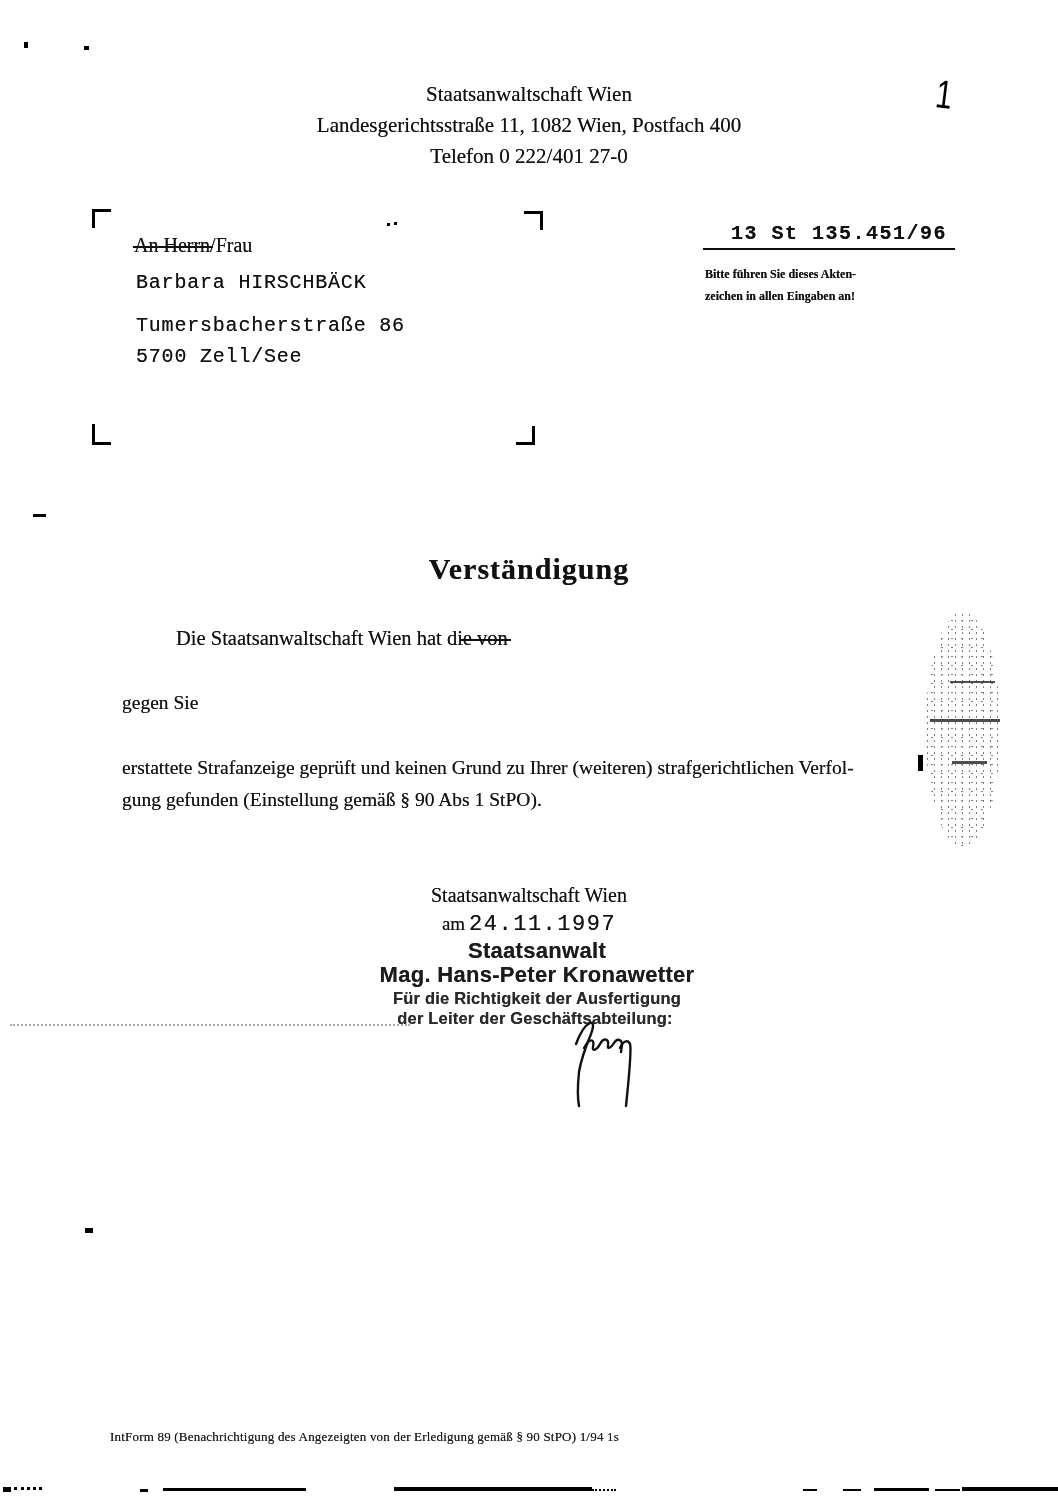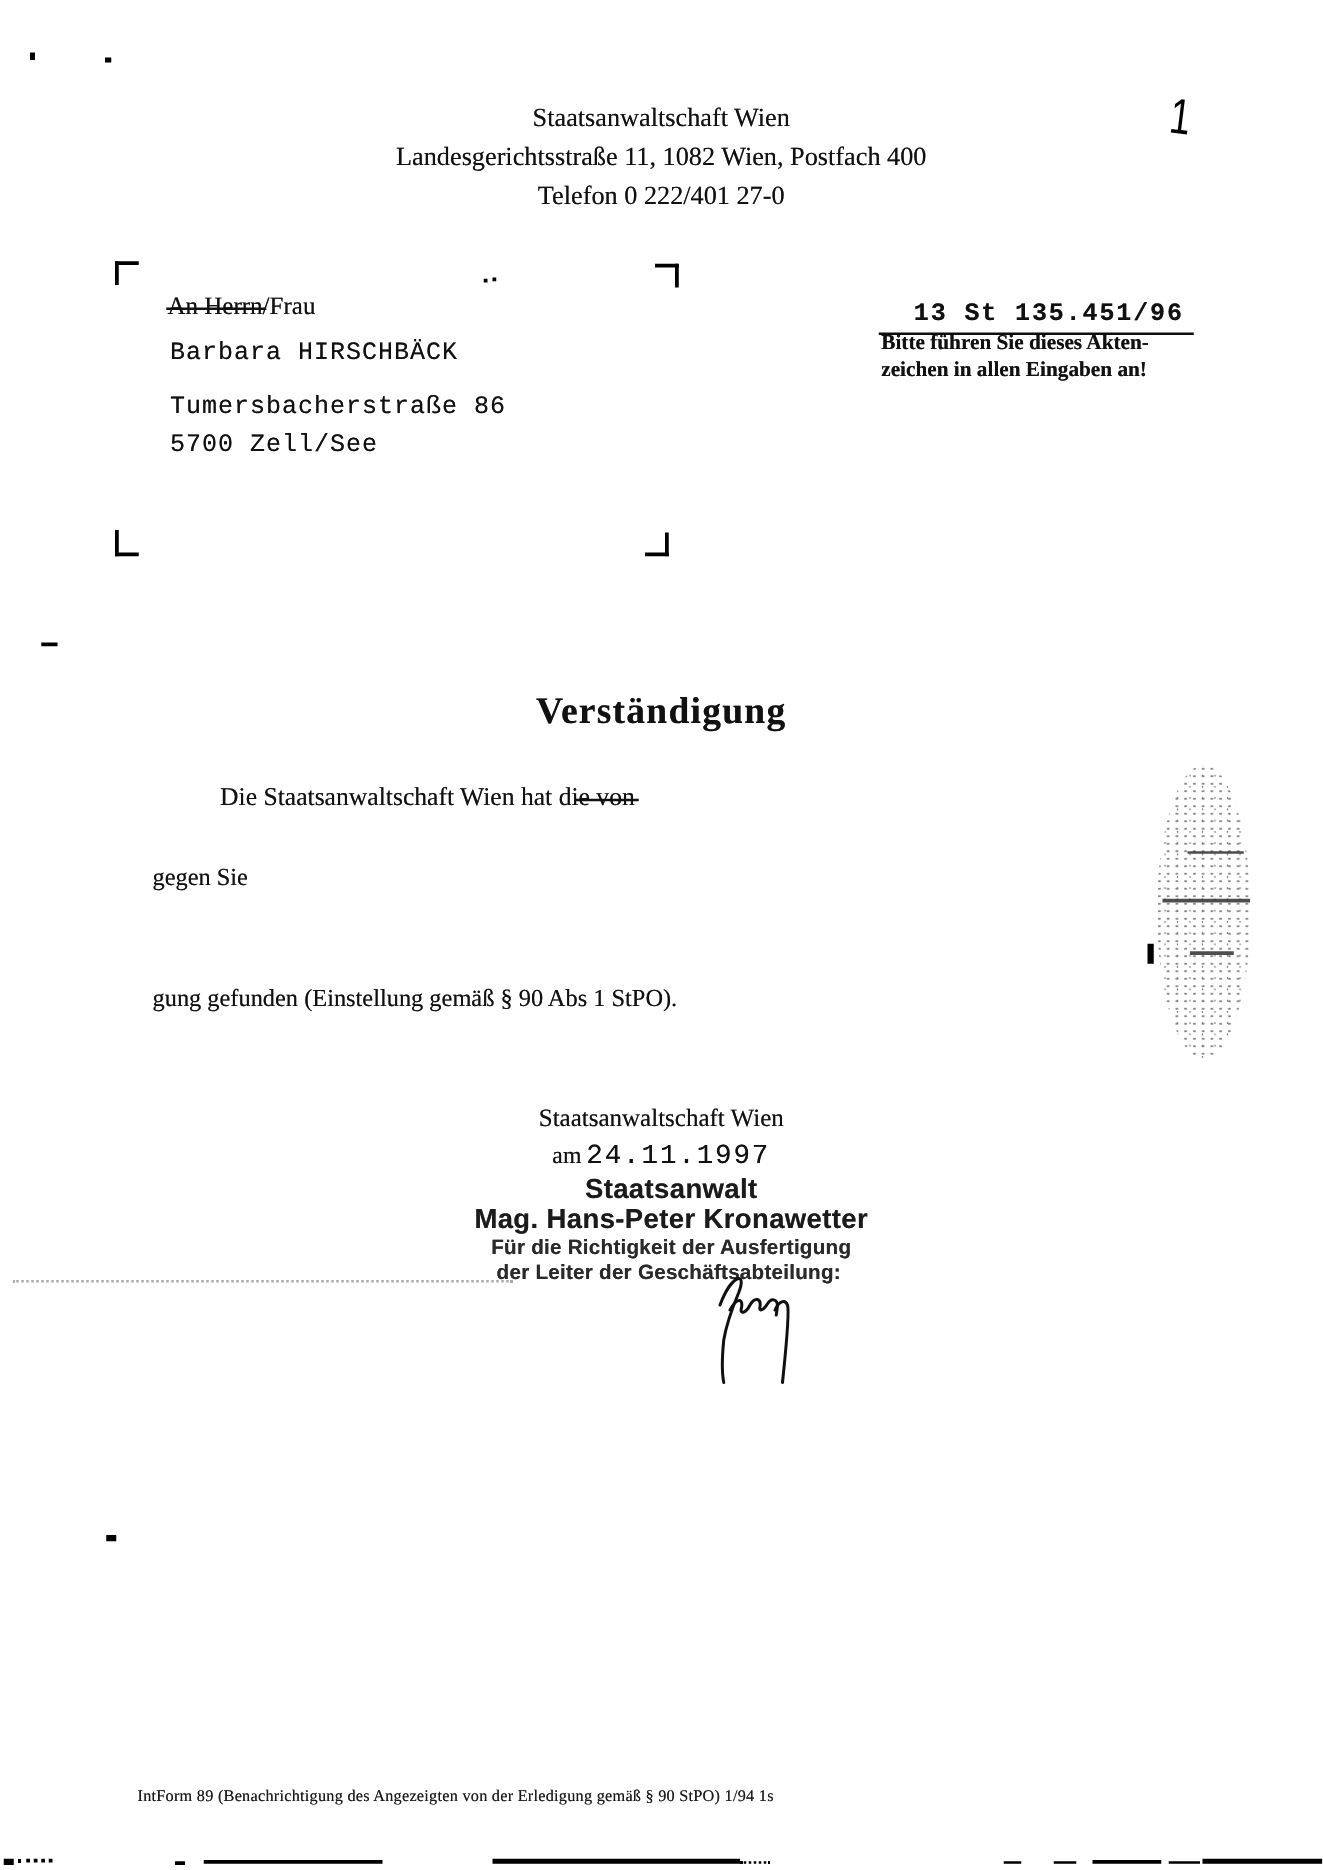--- a/index.html
+++ b/index.html
@@ -7,21 +7,21 @@
         font-family:"Liberation Serif",serif;overflow:hidden;}
   .abs{position:absolute;}
   .center{left:0;right:0;text-align:center;}
   .mono{font-family:"Liberation Mono",monospace;white-space:pre;}
   .sans{font-family:"Liberation Sans",sans-serif;}
   .ink{text-shadow:0 0 0.5px rgba(0,0,0,0.65);}
   .hdr-line{font-size:21px;}
   .addr-salut{font-size:20px;}
   .addr-line{font-size:20px;letter-spacing:0.8px;}
   .ref-num{font-size:20px;font-weight:bold;letter-spacing:1.5px;}
-  .ref-note{font-size:17px;font-weight:bold;line-height:22px;}
+  .ref-note{font-size:12px;font-weight:bold;line-height:22px;}
   .doc-title{font-size:30px;font-weight:bold;letter-spacing:1px;}
   .body-line{font-size:19.5px;}
   .intro-line{font-size:20.5px;}
   .body-mono{font-size:20px;letter-spacing:0.5px;}
   .closing-org{font-size:20px;}
   .closing-am{font-size:19px;}
   .closing-date{font-size:22px;letter-spacing:1.5px;font-family:"Liberation Mono",monospace;text-align:right;}
   .stamp-big{font-size:22px;font-weight:bold;letter-spacing:0.3px;color:#1b1b1b;}
   .stamp-small{font-size:16.5px;font-weight:bold;letter-spacing:0.2px;color:#2a2a2a;}
   .footer-line{font-size:13px;letter-spacing:0.2px;color:#1a1a1a;}
@@ -67,32 +67,33 @@
   <div class="abs cm cm-bl" style="left:92px;top:424px;height:18px"></div>
   <div class="abs cm cm-br" style="left:516px;top:426px"></div>
 
   <div class="abs addr-salut ink" style="left:134px;top:234px">
     <span>An </span><span class="overstrike">Herrn</span><span>/Frau</span>
   </div>
   <div class="abs mono addr-line ink" style="left:136px;top:271px">Barbara HIRSCHBÄCK</div>
   <div class="abs mono addr-line ink" style="left:136px;top:314px">Tumersbacherstraße 86</div>
   <div class="abs mono addr-line ink" style="left:136px;top:345px">5700 Zell/See</div>
 
-  <div class="abs ref-box" style="left:703px;top:240px;width:218px">
+  <div class="abs ref-box" style="left:703px;top:222px;width:218px">
     <span class="mono ref-num ink">13 St 135.451/96</span>
   </div>
   <div class="abs ref-note ink" style="left:705px;top:263px">Bitte führen Sie dieses Akten-</div>
   <div class="abs ref-note ink" style="left:705px;top:285px">zeichen in allen Eingaben an!</div>
 
   <div class="abs intro-line ink" style="left:176px;top:627px">
     <span>Die Staatsanwaltschaft Wien hat die </span><span class="overstrike overstrike-short">von</span>
   </div>
 
   <div class="abs center doc-title ink" style="top:552px">Verständigung</div>
   <div class="abs body-line ink" style="left:122px;top:692px">gegen Sie</div>
+  <div class="abs body-line ink" style="left:122px;top:757px">erstattete Strafanzeige geprüft und keinen Grund zu Ihrer (weiteren) strafgerichtlichen Verfol-</div>
   <div class="abs body-line ink" style="left:122px;top:789px">gung gefunden (Einstellung gemäß § 90 Abs 1 StPO).</div>
 
   <div class="abs center closing-org ink" style="top:884px">Staatsanwaltschaft Wien</div>
   <div class="abs center" style="top:912px">
     <span class="closing-am ink">am</span>
     <span class="closing-date ink">24.11.1997</span>
   </div>
 
   <div class="abs center sans stamp-big ink" style="top:938px;transform:translateX(8px)">Staatsanwalt</div>
   <div class="abs center sans stamp-big ink" style="top:962px;transform:translateX(8px)">Mag. Hans-Peter Kronawetter</div>

